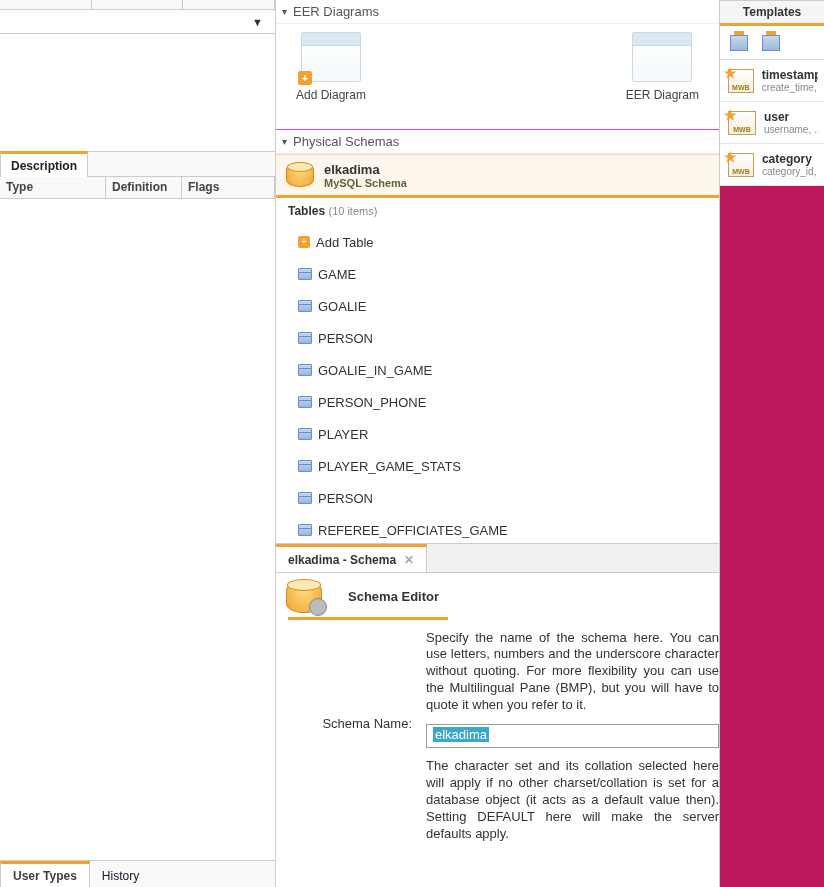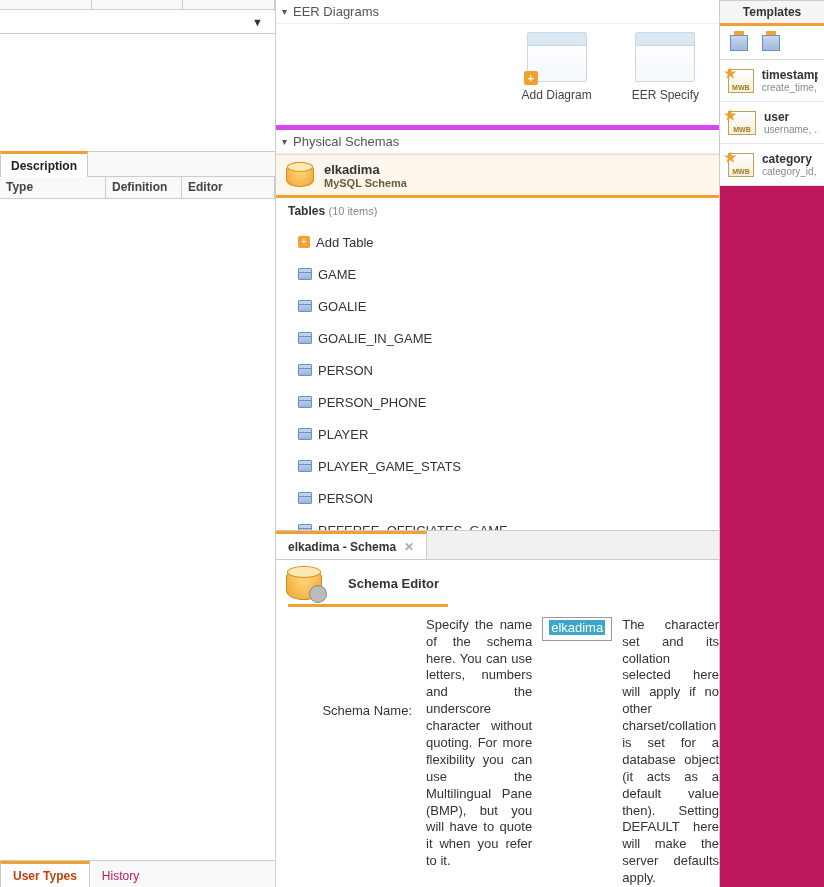--- a/index.html
+++ b/index.html
@@ -15,26 +15,26 @@
   .left-dropdown .caret { font-size:11px; color:#333; }
   .left-upper { height: 118px; border-bottom: 1px solid #ccc; background:#fff; }
   .left-tabs { height: 25px; background:#f9f9f9; display:flex; align-items:flex-end; border-bottom:1px solid #ccc; }
   .left-tabs .tab { padding: 5px 10px 4px; font-size:12px; color:#666; }
   .left-tabs .tab.active { border-top:3px solid #f2a12e; background:#fff; border-left:1px solid #ccc; border-right:1px solid #ccc; margin-bottom:-1px; color:#222; font-weight:600; }
   .left-grid-head { height: 22px; display:flex; border-bottom:1px solid #ccc; background:#f9f9f9; font-size:12px; color:#444; font-weight:600;}
   .left-grid-head div { padding:3px 6px; border-right:1px solid #ccc; }
   .lg-type { width: 106px;} .lg-def{width:76px;} .lg-flags{flex:1;}
   .left-grid-body { flex:1; background:#fff; }
   .left-bottom-tabs { height: 27px; background:#f9f9f9; display:flex; align-items:flex-end; border-top:1px solid #ccc;}
-  .left-bottom-tabs .tab { padding:5px 12px 4px; font-size:12px; color:#be185d;}
-  .left-bottom-tabs .tab.active { border-top:3px solid #f2a12e; background:#fff; border-left:1px solid #ccc; border-right:1px solid #ccc; margin-top:-1px; color:#c2410c; font-weight:600;}
+  .left-bottom-tabs .tab { padding:5px 12px 4px; font-size:12px; color:#0f172a;}
+  .left-bottom-tabs .tab.active { border-top:3px solid #f2a12e; background:#fff; border-left:1px solid #ccc; border-right:1px solid #ccc; margin-top:-1px; color:#404040; font-weight:600;}
   
   .section-hdr { height:24px; display:flex; align-items:center; gap:6px; padding-left:6px; color:#555; background:#fff; border-bottom:1px solid #eee;}
   .section-hdr .chev { font-size:10px; }
-  .diagrams { height:106px; display:flex; gap:40px; padding:8px 20px; border-bottom:5px solid #d946ef; background:#fff; justify-content:flex-end;}
+  .diagrams { height:106px; display:flex; gap:40px; padding:8px 20px; border-bottom:1px solid #d946ef; background:#fff; justify-content:space-between;}
   .diagram-item { display:flex; flex-direction:column; align-items:center; gap:6px; font-size:12px; color:#444;}
   .diag-icon { width:60px; height:50px; border:1px solid #cdd7e0; background:linear-gradient(#fff,#f5f9fc); position:relative; border-radius:2px;}
   .diag-icon::before { content:""; position:absolute; top:0;left:0;right:0;height:12px; background:#dbe7f2; border-bottom:1px solid #cdd7e0;}
   .diag-icon.add::after { content:"+"; position:absolute; bottom:-4px; left:-4px; width:14px; height:14px; background:#f2a12e; color:#fff; font-weight:bold; border-radius:2px; font-size:11px; line-height:14px; text-align:center;}
   .schema-header { height:44px; display:flex; align-items:center; gap:10px; padding:4px 10px; background:#fdf6ec; border-bottom:3px solid #f2a12e; border-top:1px solid #e5d9c5;}
   .schema-icon { width:28px; height:24px; background:radial-gradient(ellipse at center top,#ffe58f,#f2a12e); border-radius:50% / 30%; border:1px solid #d48b1a; position:relative;}
   .schema-icon::before{content:"";position:absolute;top:-2px;left:0;right:0;height:8px;border-radius:50%;background:#ffe9b3;border:1px solid #d48b1a;}
   .schema-text .name{font-weight:700; font-size:13px;}
   .schema-text .sub{font-size:11px; color:#6b5c3c; font-weight:600;}
   .tables-hdr { padding:6px 12px; font-size:12px;}
@@ -51,21 +51,21 @@
   .ed-tabs .close{color:#aaa; font-size:12px;}
   .editor { flex:1; display:flex; flex-direction:column; background:#fff;}
   .ed-head { display:flex; align-items:center; gap:26px; padding:8px 10px 4px;}
   .ed-icon { width:36px; height:32px; background:radial-gradient(ellipse at center top,#ffe58f,#f2a12e); border-radius:50% / 30%; border:1px solid #d48b1a; position:relative;}
   .ed-icon::before{content:"";position:absolute;top:-3px;left:0;right:0;height:10px;border-radius:50%;background:#ffe9b3;border:1px solid #d48b1a;}
   .ed-icon::after{content:"";position:absolute;right:-6px;bottom:-4px;width:16px;height:16px;border-radius:50%;background:#bbb;border:1px solid #888;}
   .ed-title{font-weight:700;}
   .ed-underlines{height:3px;background:#f2a12e;width:160px;margin-left:12px;}
   .ed-body{display:flex; padding:10px 0 0 0; gap:10px;}
   .ed-form-label{width:140px; text-align:right; padding-top:86px; font-size:13px; padding-right:4px; padding-left:10px;}
-  .ed-form-right{flex:1; display:flex; flex-direction:row; gap:10px;}
+  .ed-form-right{flex:1; display:flex; flex-direction:column; gap:10px;}
   .help-text{font-size:13px; color:#333; text-align:justify; line-height:1.30;}
   .schema-input{height:24px; border:1px solid #999; padding:2px 6px; font-size:13px; width:100%; background:#fff;}
   .schema-input .sel{background:#3ba7c9; color:#fff; padding:0 2px;}
   
   .right-hdr{height:26px; display:flex; align-items:center; justify-content:center; border-bottom:3px solid #f2a12e; font-weight:700; font-size:12px; background:#f5f5f5; border-top:1px solid #ccc;}
   .tmpl-tools{height:34px; display:flex; align-items:center; gap:14px; padding-left:10px; border-bottom:1px solid #ddd; background:#fff;}
   .tmpl-tools .ti{width:18px;height:16px;background:linear-gradient(#c8d8ef,#9db8de);border:1px solid #6e8fbc;position:relative;}
   .tmpl-tools .ti::before{content:"";position:absolute;top:-5px;left:3px;right:3px;height:4px;background:#f2a12e;border-radius:1px;}
   .tmpl-item{display:flex; gap:8px; padding:8px 6px 8px 8px; border-bottom:1px solid #e5e5e5; background:#fff; align-items:center;}
   .mwb-badge{width:30px;height:24px;border:1px solid #bba15a;background:linear-gradient(#fff,#f5eedc);font-size:7px;color:#a07c1a;display:flex;align-items:flex-end;justify-content:center;position:relative;padding-bottom:1px;font-weight:700;}
@@ -88,42 +88,42 @@
     <div class="left-dropdown">
       <span class="caret">▼</span>
     </div>
     <div class="left-upper"></div>
     <div class="left-tabs">
       <div class="tab active">Description</div>
     </div>
     <div class="left-grid-head">
       <div class="lg-type">Type</div>
       <div class="lg-def">Definition</div>
-      <div class="lg-flags">Editor</div>
+      <div class="lg-flags">Flags</div>
     </div>
     <div class="left-grid-body"></div>
     <div class="left-bottom-tabs">
       <div class="tab active">User Types</div>
       <div class="tab">History</div>
     </div>
   </div>
 
   <div class="col-mid">
     <div class="section-hdr">
       <span class="chev">▾</span>
       <span>EER Diagrams</span>
     </div>
     <div class="diagrams">
       <div class="diagram-item">
         <div class="diag-icon add"></div>
         <span>Add Diagram</span>
       </div>
       <div class="diagram-item">
         <div class="diag-icon"></div>
-        <span>EER Specify</span>
+        <span>EER Diagram</span>
       </div>
     </div>
     <div class="section-hdr">
       <span class="chev">▾</span>
       <span>Physical Schemas</span>
     </div>
     <div class="schema-header">
       <div class="schema-icon"></div>
       <div class="schema-text">
         <div class="name">elkadima</div>
@@ -142,25 +142,25 @@
       <div class="tree-row">
           <div class="tbl-icon"></div>
           <span>GAME</span>
         </div>
       <div class="tree-row">
           <div class="tbl-icon"></div>
           <span>GOALIE</span>
         </div>
       <div class="tree-row">
           <div class="tbl-icon"></div>
+          <span>PERSON</span>
+        </div>
+      <div class="tree-row">
+          <div class="tbl-icon"></div>
           <span>GOALIE_IN_GAME</span>
-        </div>
-      <div class="tree-row">
-          <div class="tbl-icon"></div>
-          <span>PERSON</span>
         </div>
       <div class="tree-row">
           <div class="tbl-icon"></div>
           <span>PERSON_PHONE</span>
         </div>
       <div class="tree-row">
           <div class="tbl-icon"></div>
           <span>PLAYER</span>
         </div>
       <div class="tree-row">

